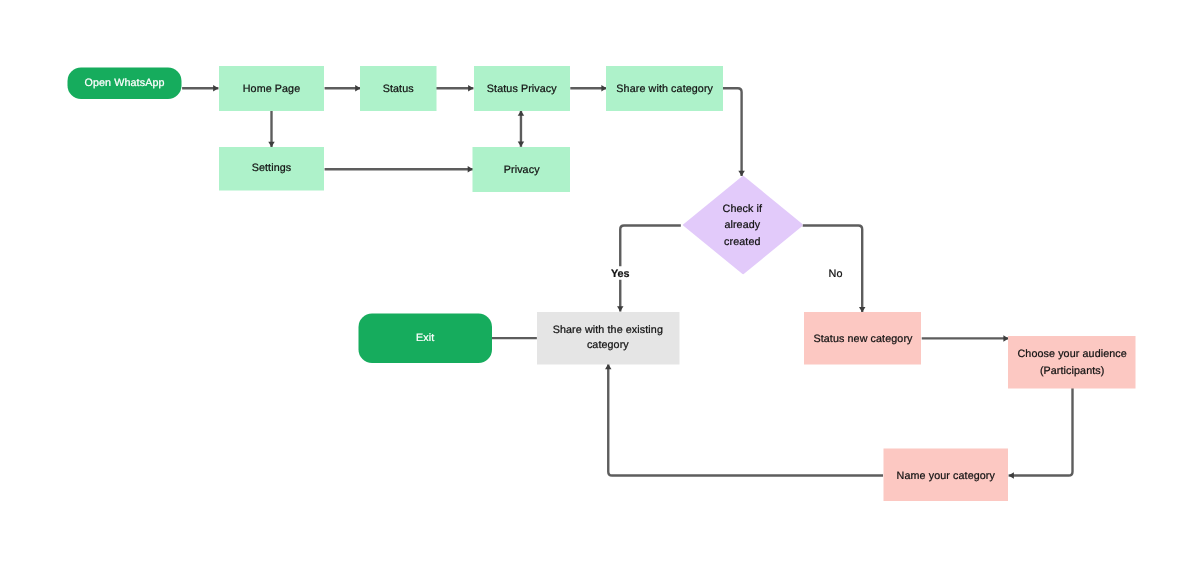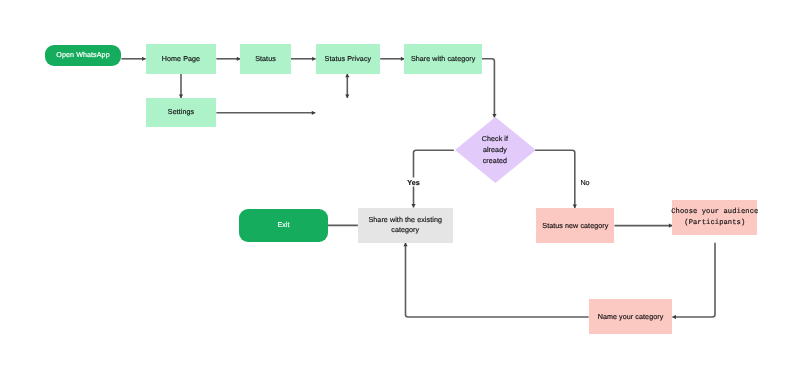--- a/index.html
+++ b/index.html
@@ -79,20 +79,25 @@
   <div class="node" style="left: 404.4px; top: 43.8px; width: 77.5px; height: 29.8px; background: rgb(174, 242, 202);">
     <span class="txt">
       <span>Share with category</span>
     </span>
   </div>
   <div class="node" style="left: 145.6px; top: 98px; width: 70.8px; height: 28.9px; background: rgb(174, 242, 202); text-align: right;">
     <span class="txt">
       <span>Settings</span>
     </span>
   </div>
+  <div class="node" style="left: 315.3px; top: 97.9px; width: 65px; height: 30.1px; background: rgb(174, 242, 202);">
+    <span class="txt">
+      <span>Privacy</span>
+    </span>
+  </div>
   <div class="node diamond" style="left: 454.5px; top: 117.3px; width: 80.8px; height: 66px;">
     <svg class="diamond-shape" viewBox="0 0 100 100" preserveAspectRatio="none">
         <polygon points="50,0 100,50 50,100 0,50" fill="#e2cafa"></polygon>
       </svg>
     <span class="txt">
       <span>Check if</span><br>
       <span>already</span><br>
       <span>created</span>
     </span>
   </div>
@@ -105,27 +110,27 @@
     <span class="txt">
       <span>Share with the existing</span><br>
       <span>category</span>
     </span>
   </div>
   <div class="node" style="left: 536.2px; top: 208.1px; width: 78.3px; height: 35.1px; background: rgb(252, 200, 194);">
     <span class="txt">
       <span>Status new category</span>
     </span>
   </div>
-  <div class="node" style="left: 672.4px; top: 200px; width: 84.8px; height: 34.7px; background: rgb(252, 200, 194); font-family: Liberation Mono, monospace;">
+  <div class="node" style="left: 672.4px; top: 224px; width: 84.8px; height: 34.7px; background: rgb(252, 200, 194);">
     <span class="txt">
       <span>Choose your audience</span><br>
       <span>(Participants)</span>
     </span>
   </div>
   <div class="node" style="left: 588.7px; top: 299.4px; width: 83.7px; height: 34.5px; background: rgb(252, 200, 194);">
     <span class="txt">
       <span>Name your category</span>
     </span>
   </div>
 
   <div class="edge-label" style="left: 413.5px; top: 181.8px; font-weight: bold;"><span>Yes</span></div>
-  <div class="edge-label" style="left: 585px; top: 181.8px;"><span>No</span></div>
+  <div class="edge-label" style="left: 557px; top: 181.8px;"><span>No</span></div>
 </div>
 
 </body></html>

